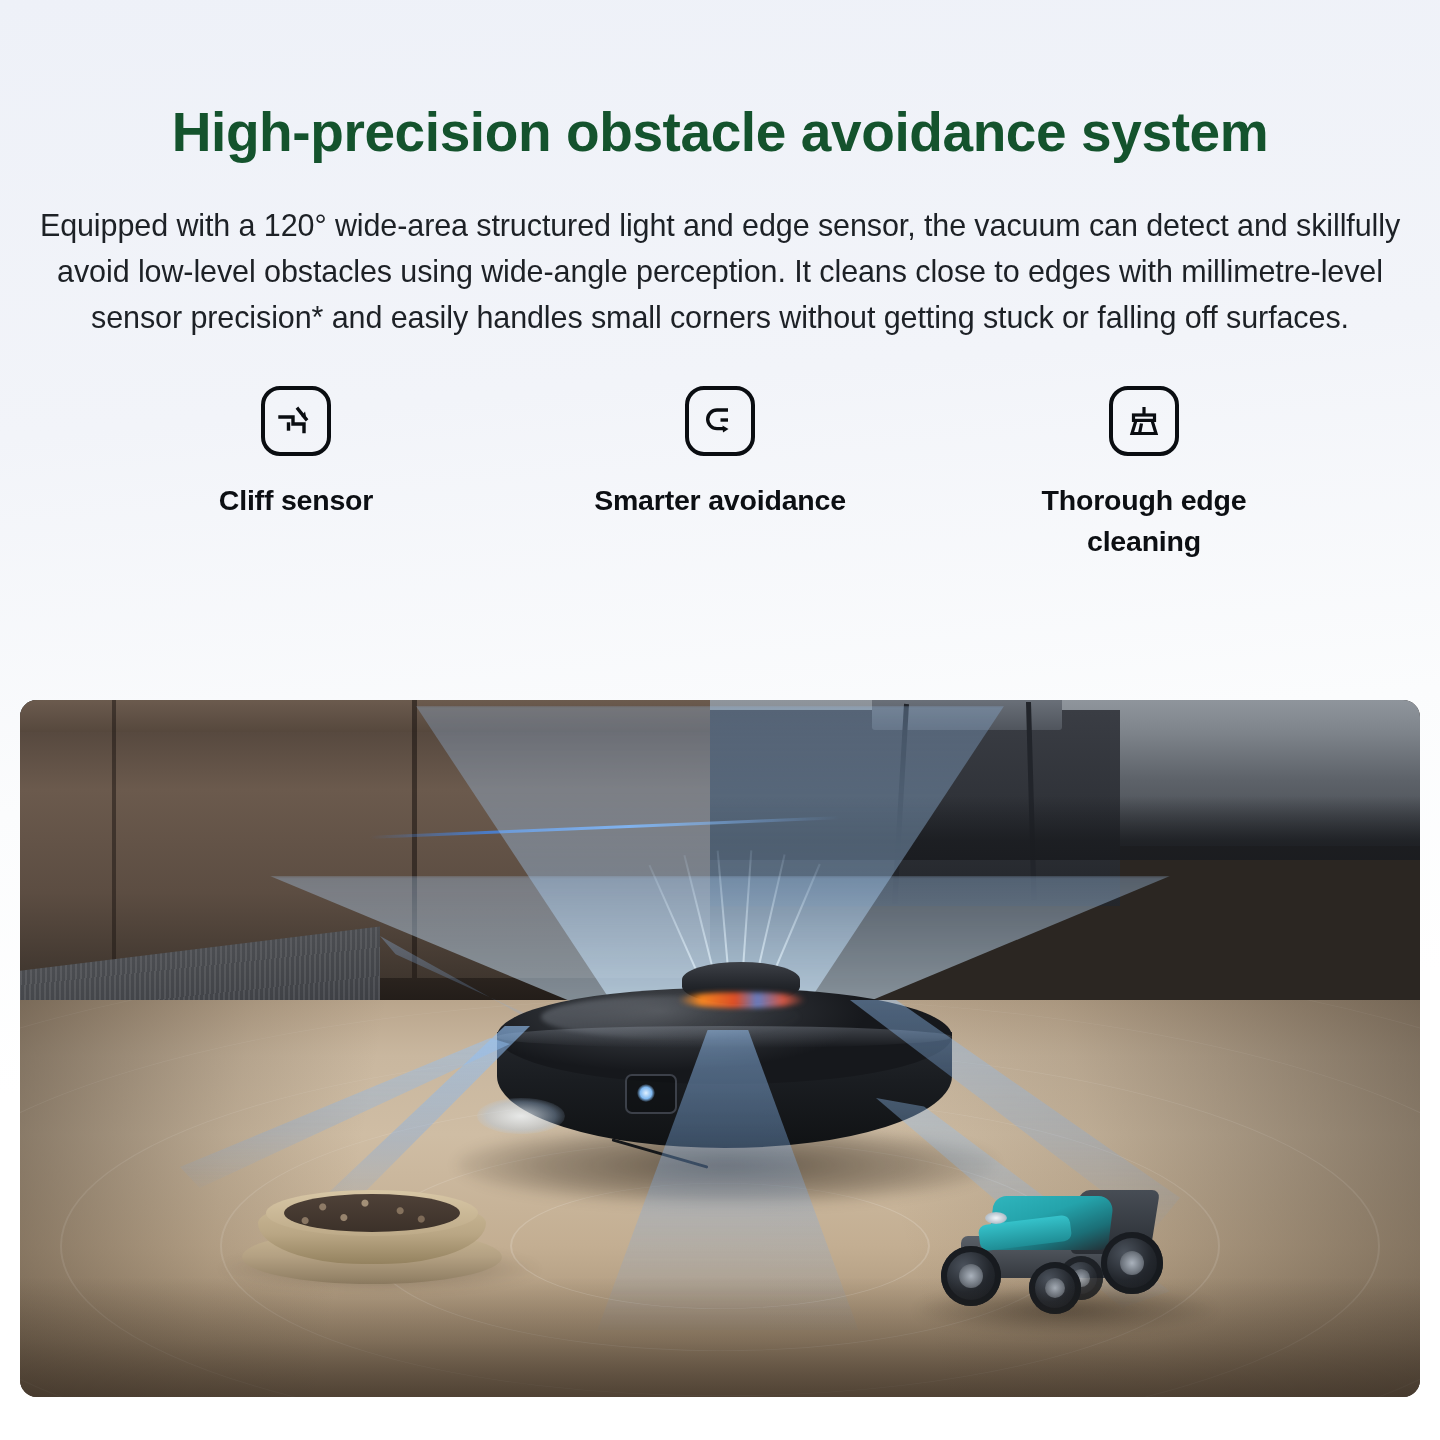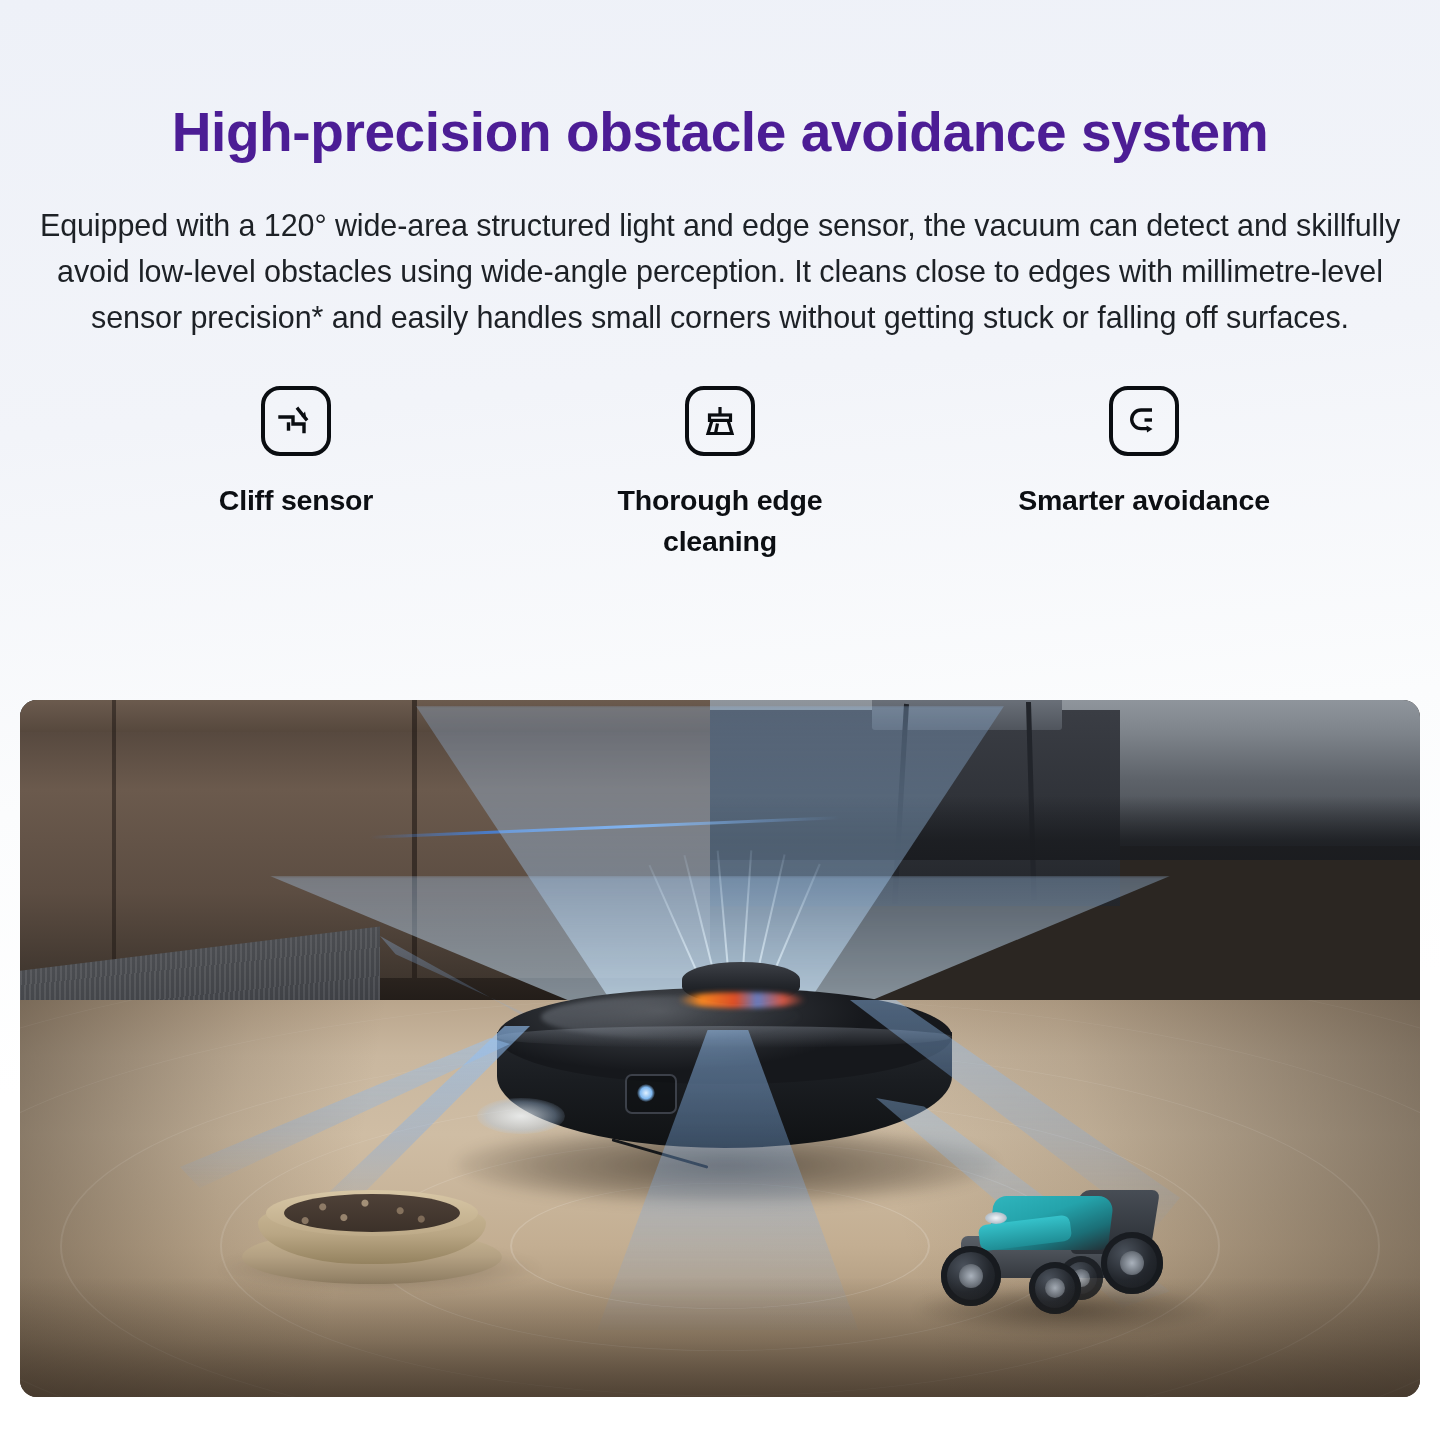--- a/index.html
+++ b/index.html
@@ -24,21 +24,21 @@
   }
 
   
   .headline {
     padding-top: 96px;
     text-align: center;
     font-size: 55px;
     line-height: 1.33;
     font-weight: 700;
     letter-spacing: -0.4px;
-    color: #4c1d95;
+    color: #14532d;
   }
   .headline .l2 { display: block; }
 
   
   .subcopy {
     margin: 34px auto 0;
     width: 1410px;
     text-align: center;
     font-size: 30.5px;
     line-height: 1.5;
@@ -453,42 +453,42 @@
           </g>
           <path d="M32.5 20.5 L27.5 17.5 L31 12.5 Z" fill="#0a0d11"></path>
         </svg>
       </div>
       <div class="feature-label">Cliff sensor</div>
     </div>
 
     <div class="feature">
       <div class="feature-icon-box">
         <svg width="44" height="44" viewBox="0 0 44 44" aria-hidden="true">
+          <g fill="none" stroke="#0a0d11" stroke-width="3.4" stroke-linecap="butt" stroke-linejoin="miter">
+            <path d="M30 11 H19 A9.2 9.2 0 0 0 19 29.6 H27"></path>
+            <path d="M22.5 21 H30"></path>
+          </g>
+          <path d="M30.5 30 L24.5 26.6 L25 33.6 Z" fill="#0a0d11"></path>
+        </svg>
+      </div>
+      <div class="feature-label">Smarter avoidance</div>
+    </div>
+
+    <div class="feature">
+      <div class="feature-icon-box">
+        <svg width="44" height="44" viewBox="0 0 44 44" aria-hidden="true">
           <g fill="none" stroke="#0a0d11" stroke-width="3.2" stroke-linecap="butt" stroke-linejoin="miter">
             <path d="M22 8 V16"></path>
             <rect x="11.5" y="16" width="21" height="5.4"></rect>
             <path d="M14 21.4 L10 34.5 H34 L30 21.4"></path>
             <path d="M19.5 24.5 L17.5 34.5"></path>
           </g>
         </svg>
       </div>
       <div class="feature-label">Thorough edge cleaning</div>
-    </div>
-
-    <div class="feature">
-      <div class="feature-icon-box">
-        <svg width="44" height="44" viewBox="0 0 44 44" aria-hidden="true">
-          <g fill="none" stroke="#0a0d11" stroke-width="3.4" stroke-linecap="butt" stroke-linejoin="miter">
-            <path d="M30 11 H19 A9.2 9.2 0 0 0 19 29.6 H27"></path>
-            <path d="M22.5 21 H30"></path>
-          </g>
-          <path d="M30.5 30 L24.5 26.6 L25 33.6 Z" fill="#0a0d11"></path>
-        </svg>
-      </div>
-      <div class="feature-label">Smarter avoidance</div>
     </div>
 
   </div>
 
   <div class="hero">
     <div class="hero-stage">
 
       <div class="wall"></div>
       <div class="sofa2"></div>
       <div class="chair-seat"></div>

